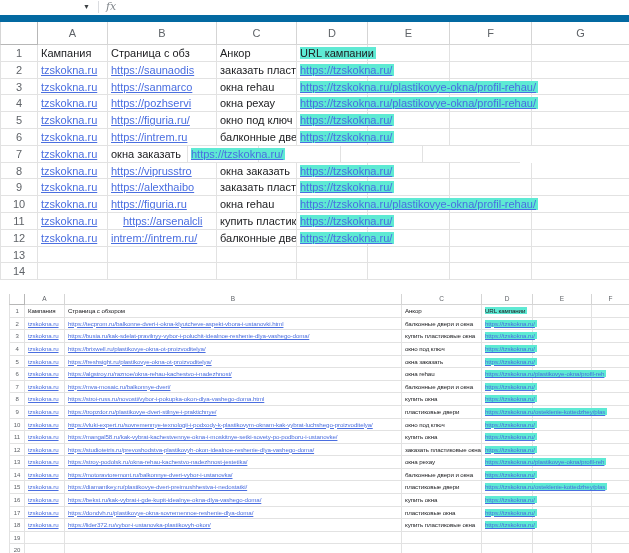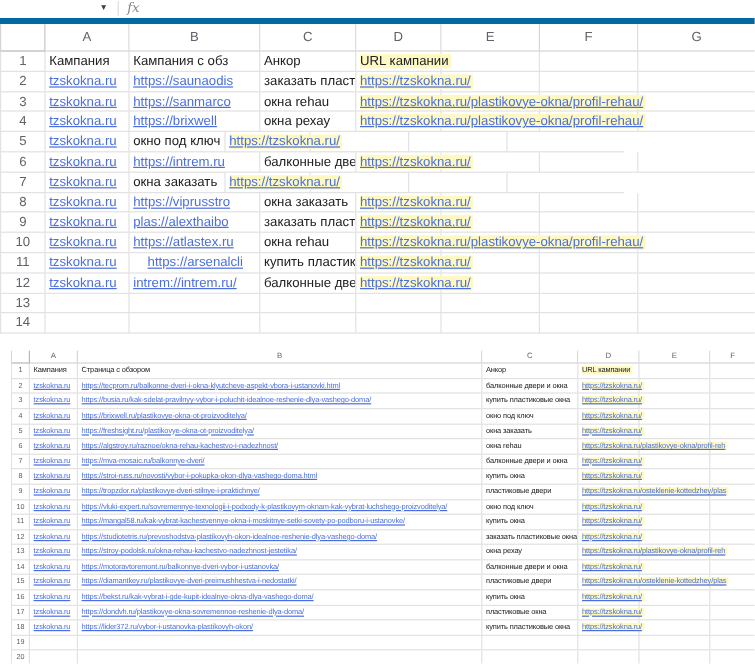--- a/index.html
+++ b/index.html
@@ -1,31 +1,31 @@
 <!DOCTYPE html>
 <html><head>
 <meta charset="utf-8">
 <style>
   html,body{margin:0;padding:0;background:#fff;}
   body{width:629px;height:553px;overflow:hidden;font-family:"Liberation Sans",sans-serif;color:#202124;}
-  .toolbar{position:relative;height:15px;background:#fff;border-bottom:5px solid #0369a1;}
+  .toolbar{position:relative;height:15px;background:#fff;border-bottom:7px solid #0369a1;}
   .dd{position:absolute;left:83px;top:2px;font-size:7px;color:#3c4043;line-height:10px;}
   .tsep{position:absolute;left:98px;top:1px;height:12px;width:1px;background:#dadce0;}
   .fx{position:absolute;left:106px;top:0px;font-family:"DejaVu Serif",serif;font-style:italic;font-size:11px;color:#80868b;line-height:14px;}
   .sheet{position:relative;background:#fff;}
   #top-sheet{width:629px;}
   #bottom-sheet{margin-top:14px;margin-left:9px;width:620px;overflow:hidden;}
   .row{display:flex;}
   .cell{box-sizing:border-box;border-right:1px solid #e2e2e2;border-bottom:1px solid #e2e2e2;white-space:nowrap;overflow:hidden;padding:0 3px;flex:none;}
   .hdr-row .cell{border-color:#d5d5d5;text-align:center;color:#5f6368;padding:0;background:#fff;}
   .corner{background:#f1f3f4;border-left:1px solid #d5d5d5;border-right:1px solid #b7b7b7 !important;border-bottom:1px solid #b7b7b7 !important;}
   .rowhdr{text-align:center;color:#5f6368;padding:0;border-left:1px solid #e2e2e2;}
   .lnk{text-decoration:underline;}
   .spill{overflow:visible;position:relative;}
-  .spill span{position:relative;z-index:2;background:#fef9c3;padding-right:2px;}
+  .spill span{position:relative;z-index:2;background:#5eead4;padding-right:2px;}
   
   .sheet-top .hdr-row{height:23px;line-height:22px;font-size:11px;}
   .sheet-top .data-row{height:16.8px;line-height:16.5px;font-size:11px;}
   .t-rowhdr{width:38px;}
   .t-a{width:70px}.t-b{width:109px}.t-c{width:80px}.t-d{width:71px}
   .t-e{width:82px}.t-f{width:82px}.t-g{width:97px;border-right:none !important;}
   
   .sheet-bottom .hdr-row{height:11px;line-height:10px;font-size:6.5px;}
   .sheet-bottom .data-row{height:12.6px;line-height:12.4px;font-size:6.2px;letter-spacing:-0.1px;}
   .b-rowhdr{width:16px;font-size:6px;}
@@ -48,21 +48,21 @@
       <div class="cell colhdr t-b">B</div>
       <div class="cell colhdr t-c">C</div>
       <div class="cell colhdr t-d">D</div>
       <div class="cell colhdr t-e">E</div>
       <div class="cell colhdr t-f">F</div>
       <div class="cell colhdr t-g">G</div>
     </div>
     <div class="row data-row">
       <div class="cell rowhdr t-rowhdr">1</div>
       <div class="cell t-a"><span>Кампания</span></div>
-      <div class="cell t-b"><span>Кампания с обз</span></div>
+      <div class="cell t-b"><span>Страница с обз</span></div>
       <div class="cell t-c"><span>Анкор</span></div>
       <div class="cell t-d spill"><span>URL кампании</span></div>
       <div class="cell t-e"></div>
       <div class="cell t-f"></div>
       <div class="cell t-g"></div>
     </div>
     <div class="row data-row">
       <div class="cell rowhdr t-rowhdr">2</div>
       <div class="cell t-a"><span class="lnk" style="color: rgb(74, 110, 224);">tzskokna.ru</span></div>
       <div class="cell t-b"><span class="lnk" style="color: rgb(74, 110, 224); margin-top: 16px;">https://saunaodis</span></div>
@@ -78,30 +78,31 @@
       <div class="cell t-b"><span class="lnk" style="color: rgb(74, 110, 224); text-align: right;">https://sanmarco</span></div>
       <div class="cell t-c"><span>окна rehau</span></div>
       <div class="cell t-d spill"><span class="lnk" style="color: rgb(74, 110, 224);">https://tzskokna.ru/plastikovye-okna/profil-rehau/</span></div>
       <div class="cell t-e"></div>
       <div class="cell t-f"></div>
       <div class="cell t-g"></div>
     </div>
     <div class="row data-row">
       <div class="cell rowhdr t-rowhdr">4</div>
       <div class="cell t-a"><span class="lnk" style="color: rgb(74, 110, 224);">tzskokna.ru</span></div>
-      <div class="cell t-b"><span class="lnk" style="color: rgb(74, 110, 224);">https://brixwell</span></div>
+      <div class="cell t-b"><span class="lnk" style="color: rgb(74, 110, 224);">https://pozhservi</span></div>
       <div class="cell t-c"><span>окна рехау</span></div>
       <div class="cell t-d spill"><span class="lnk" style="color: rgb(74, 110, 224);">https://tzskokna.ru/plastikovye-okna/profil-rehau/</span></div>
       <div class="cell t-e"></div>
       <div class="cell t-f"></div>
       <div class="cell t-g"></div>
     </div>
     <div class="row data-row">
       <div class="cell rowhdr t-rowhdr">5</div>
       <div class="cell t-a"><span class="lnk" style="color: rgb(74, 110, 224);">tzskokna.ru</span></div>
+      <div class="cell t-b"><span class="lnk" style="color: rgb(74, 110, 224);">https://figuria.ru/</span></div>
       <div class="cell t-c"><span>окно под ключ</span></div>
       <div class="cell t-d spill"><span class="lnk" style="color: rgb(74, 110, 224);">https://tzskokna.ru/</span></div>
       <div class="cell t-e"></div>
       <div class="cell t-f"></div>
       <div class="cell t-g"></div>
     </div>
     <div class="row data-row">
       <div class="cell rowhdr t-rowhdr">6</div>
       <div class="cell t-a"><span class="lnk" style="color: rgb(74, 110, 224);">tzskokna.ru</span></div>
       <div class="cell t-b"><span class="lnk" style="color: rgb(74, 110, 224);">https://intrem.ru</span></div>
@@ -126,31 +127,31 @@
       <div class="cell t-b"><span class="lnk" style="color: rgb(74, 110, 224);">https://viprusstro</span></div>
       <div class="cell t-c"><span>окна заказать</span></div>
       <div class="cell t-d spill"><span class="lnk" style="color: rgb(74, 110, 224);">https://tzskokna.ru/</span></div>
       <div class="cell t-e"></div>
       <div class="cell t-f"></div>
       <div class="cell t-g"></div>
     </div>
     <div class="row data-row">
       <div class="cell rowhdr t-rowhdr">9</div>
       <div class="cell t-a"><span class="lnk" style="color: rgb(74, 110, 224);">tzskokna.ru</span></div>
-      <div class="cell t-b"><span class="lnk" style="color: rgb(74, 110, 224);">plas://alexthaibo</span></div>
+      <div class="cell t-b"><span class="lnk" style="color: rgb(74, 110, 224);">https://alexthaibo</span></div>
       <div class="cell t-c"><span>заказать пластик</span></div>
       <div class="cell t-d spill"><span class="lnk" style="color: rgb(74, 110, 224);">https://tzskokna.ru/</span></div>
       <div class="cell t-e"></div>
       <div class="cell t-f"></div>
       <div class="cell t-g"></div>
     </div>
     <div class="row data-row">
       <div class="cell rowhdr t-rowhdr">10</div>
       <div class="cell t-a"><span class="lnk" style="color: rgb(74, 110, 224);">tzskokna.ru</span></div>
-      <div class="cell t-b"><span class="lnk" style="color: rgb(74, 110, 224);">https://atlastex.ru</span></div>
+      <div class="cell t-b"><span class="lnk" style="color: rgb(74, 110, 224);">https://figuria.ru</span></div>
       <div class="cell t-c"><span>окна rehau</span></div>
       <div class="cell t-d spill"><span class="lnk" style="color: rgb(74, 110, 224);">https://tzskokna.ru/plastikovye-okna/profil-rehau/</span></div>
       <div class="cell t-e"></div>
       <div class="cell t-f"></div>
       <div class="cell t-g"></div>
     </div>
     <div class="row data-row">
       <div class="cell rowhdr t-rowhdr">11</div>
       <div class="cell t-a"><span class="lnk" style="color: rgb(74, 110, 224);">tzskokna.ru</span></div>
       <div class="cell t-b"><span class="lnk" style="color: rgb(74, 110, 224); padding-left: 12px;">https://arsenalcli</span></div>

